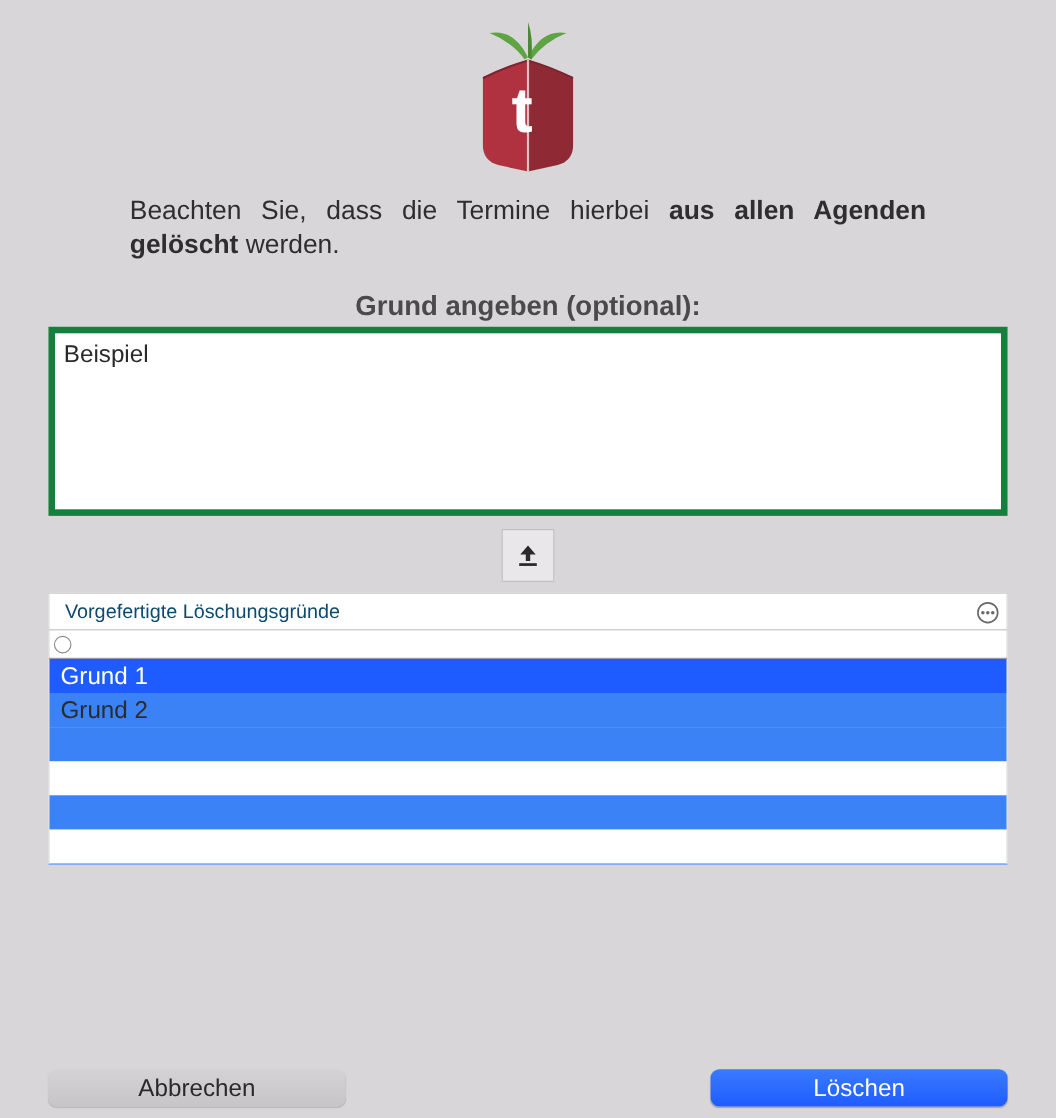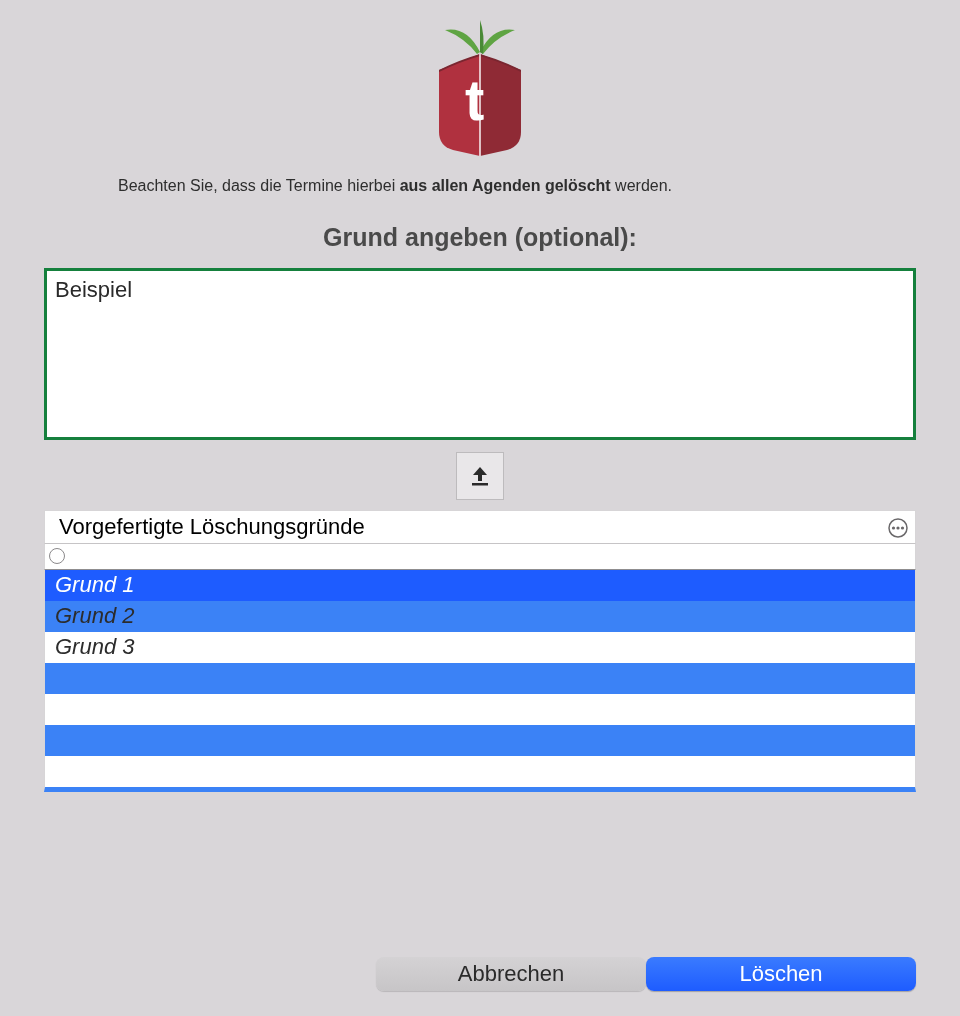--- a/index.html
+++ b/index.html
@@ -28,39 +28,39 @@
   }
   .logo { width: 110px; height: 140px; }
   .title {
     font-size: 27px;
     font-weight: 700;
     text-align: center;
     color: #4a4a4a;
     margin: 0 40px 22px 40px;
   }
   .body-text {
-    font-size: 16px;
+    font-size: 24px;
     color: #2e2e2e;
     text-align: justify;
     margin: 0 110px 26px 110px;
     line-height: 1.3;
   }
   .body-text .bold { font-weight: 700; }
   .reason-label {
     font-size: 25px;
     font-weight: 600;
     color: #4a4a4a;
     text-align: center;
-    margin-bottom: 16px;
+    margin-bottom: 4px;
   }
   .reason-textarea {
     margin: 0 36px 12px 36px;
     height: 172px;
     background: #fff;
-    border: 3px solid #15803d;
+    border: 6px solid #15803d;
     font-size: 22px;
     font-family: inherit;
     padding: 6px 8px;
     color: #2a2a2a;
     resize: none;
     outline: none;
   }
   .upload-row {
     display: flex;
     justify-content: center;
@@ -78,22 +78,22 @@
   .preset-header {
     margin: 0 36px 0 36px;
     background: #fff;
     border: 1px solid #d7d5d7;
     border-bottom: 1px solid #c6c4c6;
     position: relative;
     height: 34px;
     display: flex;
     align-items: center;
     padding: 0 14px;
-    font-size: 22px;
-    color: #000000;
+    font-size: 18px;
+    color: #0c4a6e;
   }
   .preset-header .more {
     position: absolute;
     right: 6px; top: 6px;
     width: 22px; height: 22px;
   }
   .preset-input-row {
     margin: 0 36px 0 36px;
     background: #fff;
     border-left: 1px solid #d7d5d7;
@@ -107,42 +107,41 @@
   .preset-input-row .circle {
     width: 16px; height: 16px;
     border: 1px solid #8b898b;
     border-radius: 50%;
     background: #fff;
   }
   .preset-list {
     margin: 0 36px 0 36px;
     border-left: 1px solid #d7d5d7;
     border-right: 1px solid #d7d5d7;
-    border-bottom: 5px solid #3b82f6;
-    background: #fff;
-    font-style: italic;
+    border-bottom: 1px solid #3b82f6;
+    background: #fff;
   }
   .preset-item {
     height: 31px;
     padding: 0 10px;
     font-size: 22px;
     display: flex;
     align-items: center;
     cursor: pointer;
   }
   .preset-item.alt { background: #3b82f6; }
   .preset-item.selected {
     background: #1e5cff;
     color: #fff;
   }
   .button-row {
     position: absolute;
-    left: 36px; right: 36px; bottom: 17px;
-    display: flex;
-    justify-content: flex-end;
+    left: 36px; right: 36px; bottom: 2px;
+    display: flex;
+    justify-content: space-between;
   }
   .btn {
     width: 270px;
     height: 34px;
     border-radius: 8px;
     font-size: 22px;
     font-family: inherit;
     border: none;
     cursor: pointer;
     display: flex;
@@ -210,21 +209,20 @@
     </svg>
   </div>
 
   <div class="preset-input-row">
     <span class="circle"></span>
   </div>
 
   <div class="preset-list" id="preset-list">
       <div class="preset-item selected">Grund 1</div>
       <div class="preset-item alt">Grund 2</div>
-      <div class="preset-item">Grund 3</div>
       <div class="preset-item alt"></div>
       <div class="preset-item"></div>
       <div class="preset-item alt"></div>
       <div class="preset-item"></div>
     </div>
 
   <div class="button-row">
     <button class="btn btn-cancel">Abbrechen</button>
     <button class="btn btn-delete">Löschen</button>
   </div>

